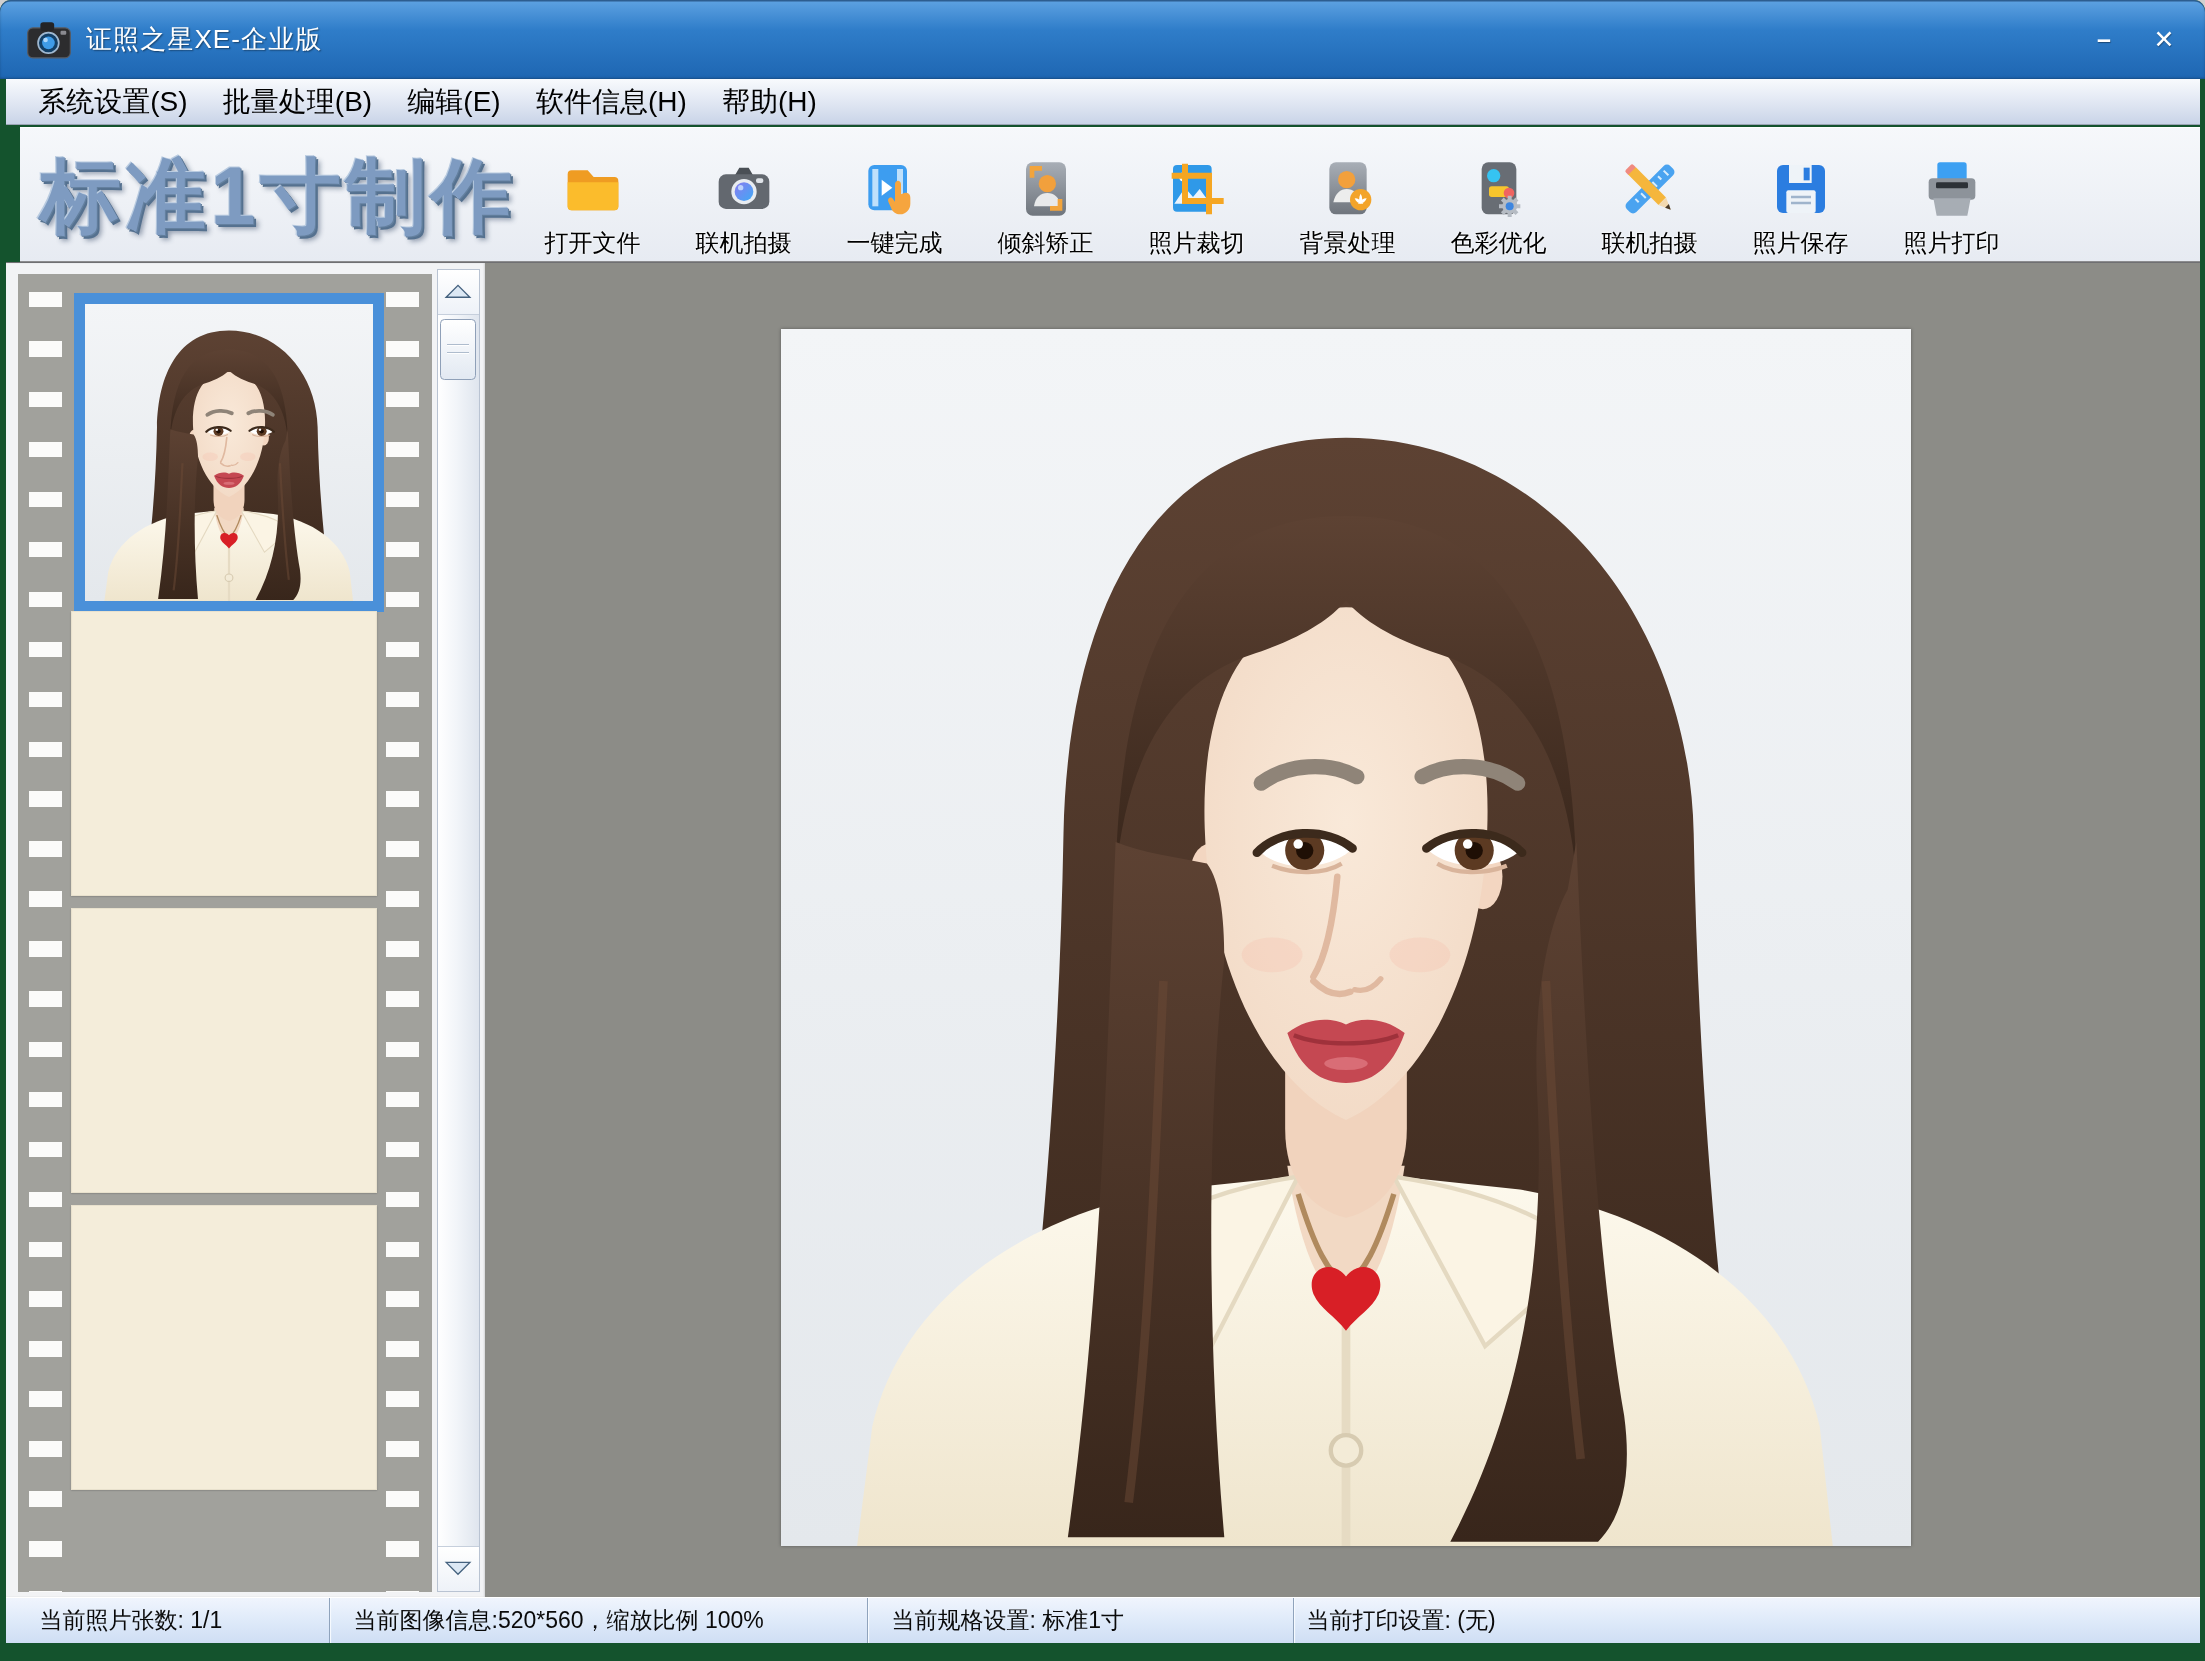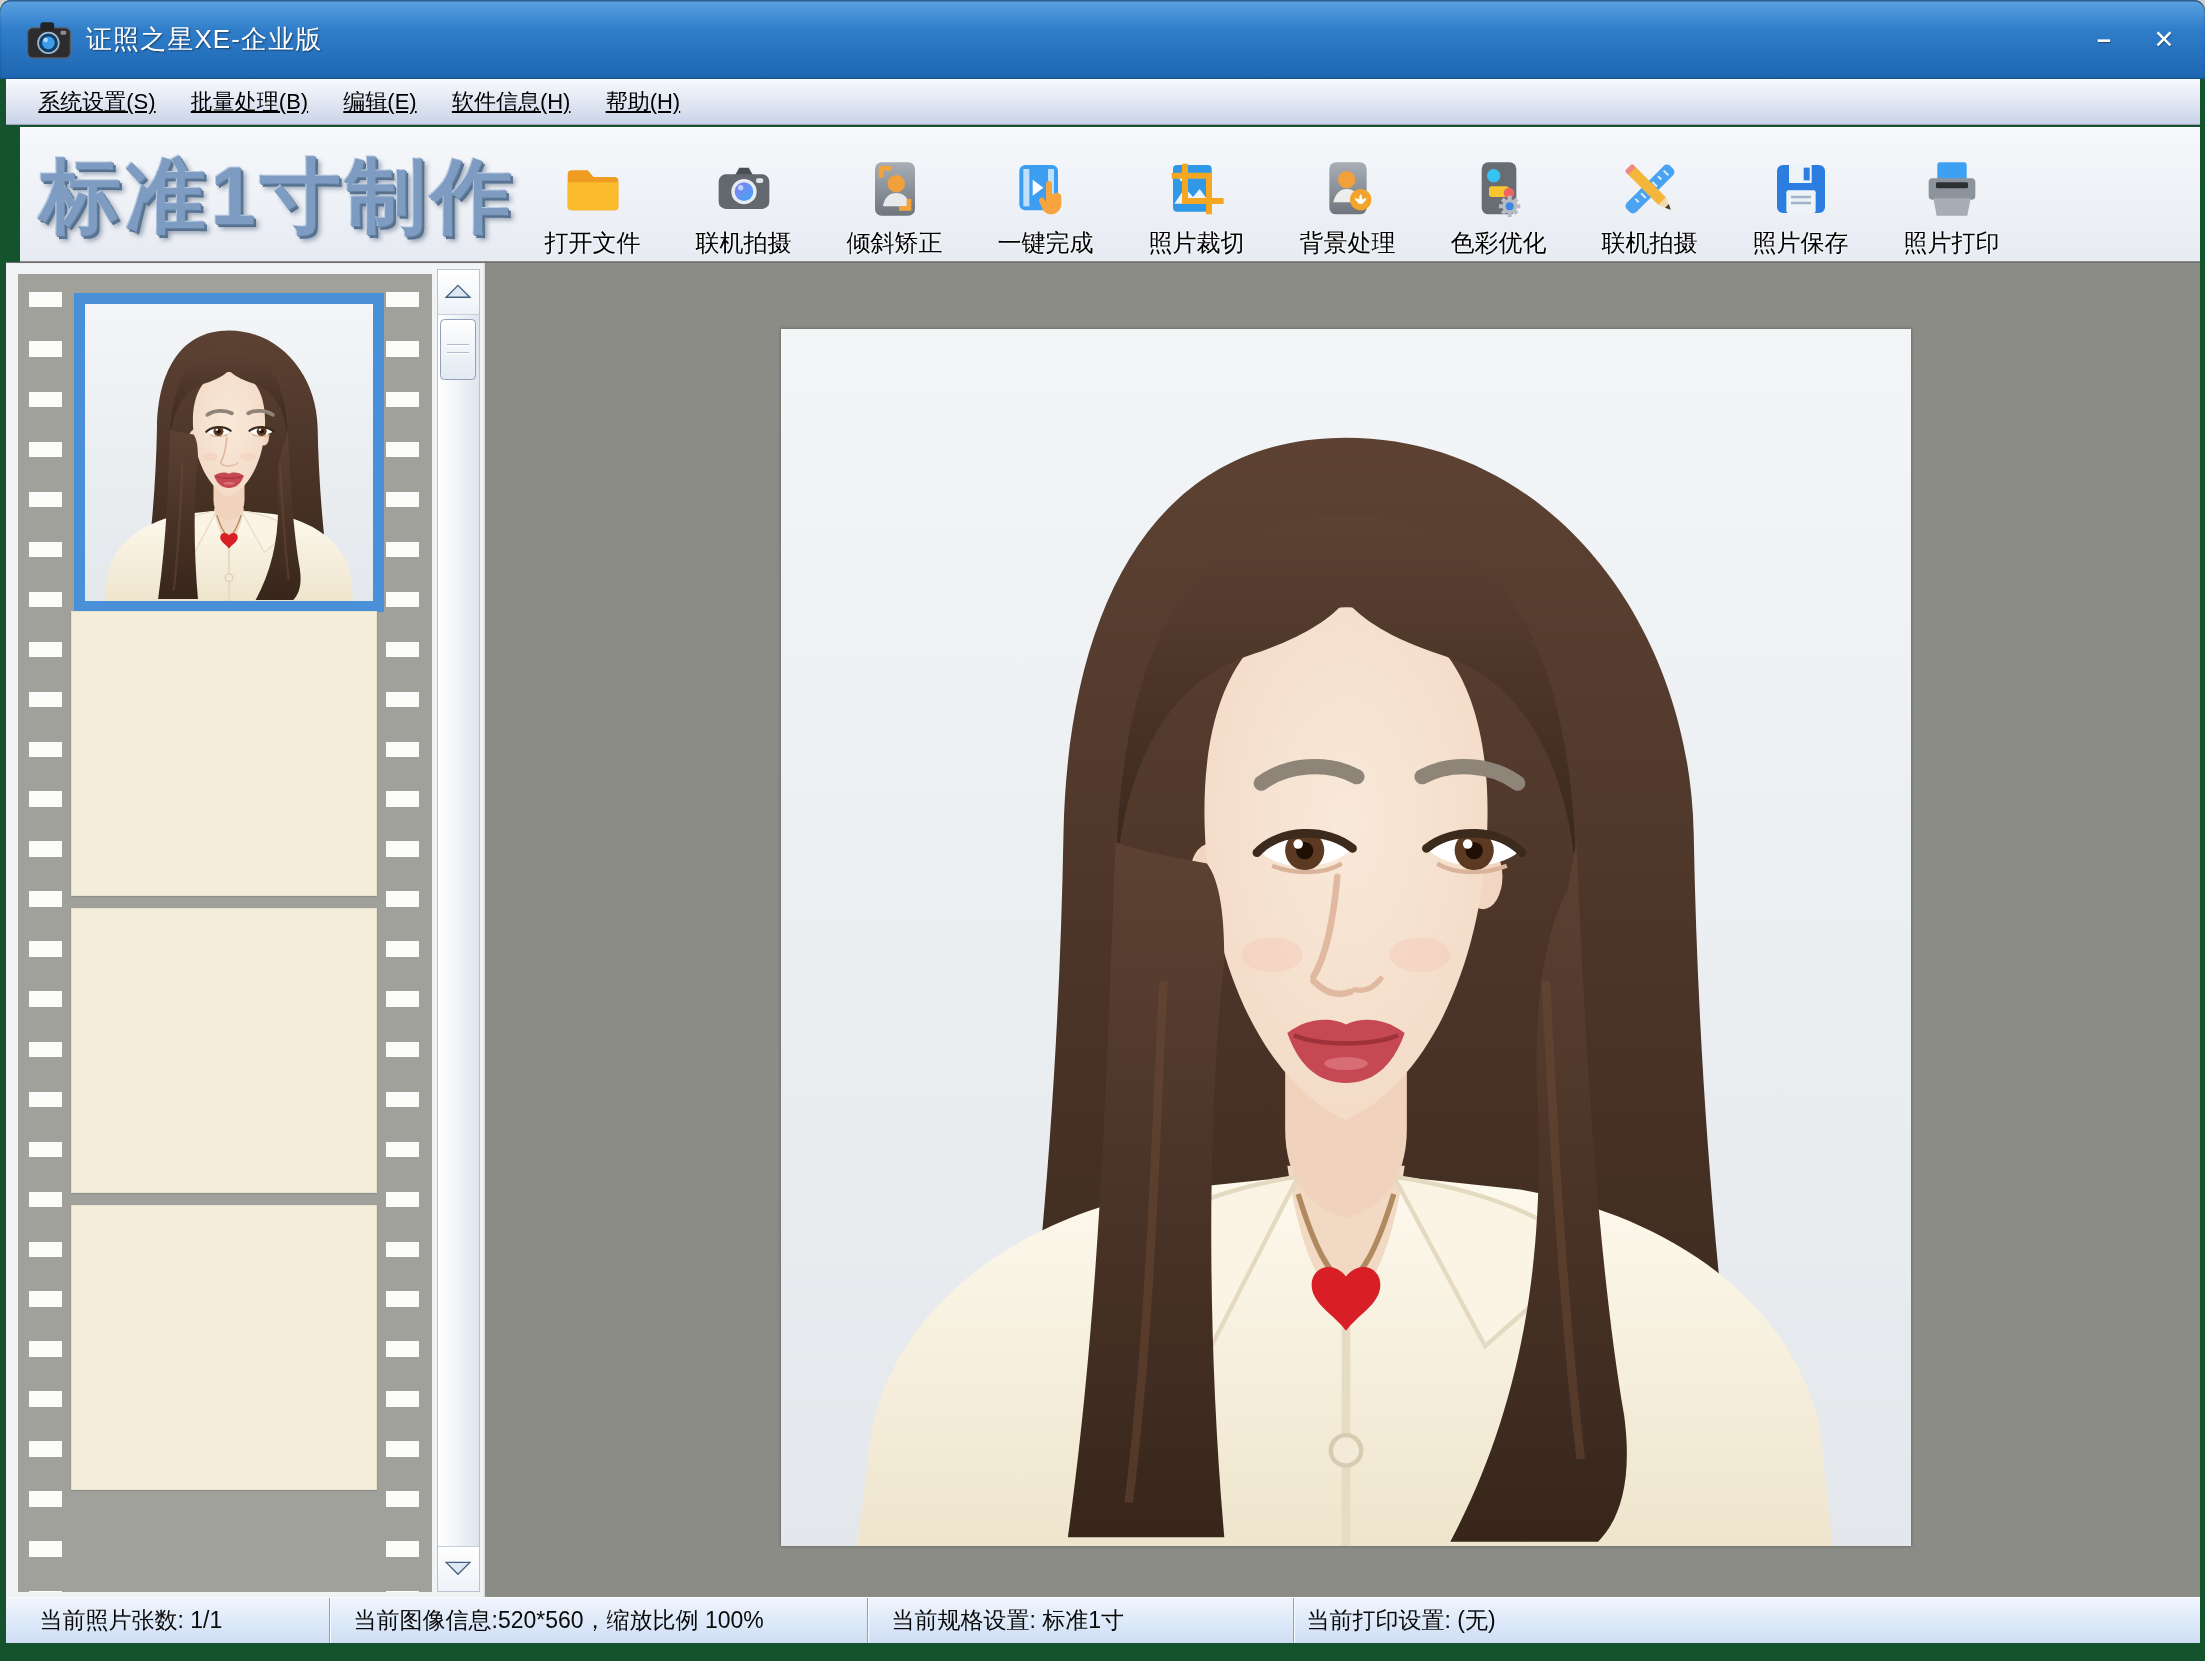--- a/index.html
+++ b/index.html
@@ -15,21 +15,21 @@
     text-shadow:1.1px 1.1px 1.6px rgba(0,0,0,.45);letter-spacing:1.1px;}
   .win-btn{position:absolute;top:0;height:79px;line-height:79px;color:#fff;font-size:25px;font-weight:bold;
     width:60px;text-align:center;cursor:default;text-shadow:0.5px 1.1px 1.1px rgba(0,0,0,.4);}
   .btn-min{right:71px;}
   .btn-close{right:11px;}
 
   
   .menubar{position:absolute;top:79px;left:5.5px;right:5.5px;height:46px;
     background:linear-gradient(#f8fafd 0%,#dde4f1 60%,#c9d4e8 100%);
     border-bottom:1.1px solid #9aa4b4;padding-left:16.4px;white-space:nowrap;}
-  .menu-item{display:inline-block;line-height:45px;font-size:22px;color:#000;padding:0 16.4px;text-decoration:underline;}
+  .menu-item{display:inline-block;line-height:45px;font-size:28px;color:#000;padding:0 16.4px;}
 
   
   .toolbar{position:absolute;top:127px;left:20px;right:5.5px;height:135px;
     background:linear-gradient(#f6f8fb 0%,#eef1f6 55%,#e7ebf2 100%);
     border-bottom:1.6px solid #8c8c8e;box-shadow:inset 0 1.1px 0 #fff;}
   .mode-title{position:absolute;left:19.7px;top:0;height:135px;line-height:138px;
     font-size:81px;font-weight:800;letter-spacing:4.4px;color:#7e9bc1;
     text-shadow:-1.1px -1.1px 0 #b9cbe0, 1.1px 1.1px 0 #64809f, 2.7px 2.7px 0 #55718f, 4.9px 4.9px 5.5px rgba(40,60,90,.45);}
   .tool-row{position:absolute;left:497px;top:0;height:135px;display:flex;}
   .tool-btn{width:151px;height:135px;display:flex;flex-direction:column;align-items:center;
@@ -195,37 +195,37 @@
           <rect x="66" y="32" width="11" height="7" rx="3" fill="#dfe3e8"></rect>
           <circle cx="48" cy="52" r="19" fill="#e8ecf0"></circle>
           <circle cx="48" cy="52" r="14" fill="url(#lensG)"></circle>
           <circle cx="43" cy="46" r="4" fill="#cfe3ff" opacity=".8"></circle>
         </svg>
         <span class="tool-label">联机拍摄</span>
       </div>
 
       <div class="tool-btn">
         <svg viewBox="0 0 96 96">
-          <rect x="18" y="8" width="60" height="80" rx="10" fill="url(#grayG)"></rect>
-          <circle cx="50" cy="40" r="13" fill="#f2a03c"></circle>
-          <path d="M30 74c2-14 10-20 20-20s18 6 20 20z" fill="#e8e9ea"></path>
-          <path d="M27 31V17h15M69 63v14H54" stroke="#f2a43c" stroke-width="7" fill="none"></path>
-        </svg>
-        <span class="tool-label">倾斜矫正</span>
-      </div>
-
-      <div class="tool-btn">
-        <svg viewBox="0 0 96 96">
           <rect x="8" y="12" width="58" height="68" rx="9" fill="#3d9df0"></rect>
           <rect x="14" y="18" width="9" height="56" fill="#bfe0fb"></rect>
           <rect x="51" y="18" width="9" height="56" fill="#bfe0fb"></rect>
           <path d="M28 34l16 12-16 12z" fill="#fff"></path>
           <path d="M62 54c6-2 9 2 9 7v9c0 9-7 16-15 16-7 0-12-4-14-10l-4-9c-2-5 4-9 7-4l3 4V41c0-7 9-7 9 0v15z" fill="#f6a53e"></path>
         </svg>
         <span class="tool-label">一键完成</span>
+      </div>
+
+      <div class="tool-btn">
+        <svg viewBox="0 0 96 96">
+          <rect x="18" y="8" width="60" height="80" rx="10" fill="url(#grayG)"></rect>
+          <circle cx="50" cy="40" r="13" fill="#f2a03c"></circle>
+          <path d="M30 74c2-14 10-20 20-20s18 6 20 20z" fill="#e8e9ea"></path>
+          <path d="M27 31V17h15M69 63v14H54" stroke="#f2a43c" stroke-width="7" fill="none"></path>
+        </svg>
+        <span class="tool-label">倾斜矫正</span>
       </div>
 
       <div class="tool-btn">
         <svg viewBox="0 0 96 96">
           <rect x="12" y="12" width="58" height="70" rx="6" fill="#2f99e8"></rect>
           <circle cx="28" cy="30" r="7" fill="#fff"></circle>
           <path d="M14 70l16-24 12 14 10-12 16 22z" fill="#eaf4fd"></path>
           <path d="M30 10v56h58" stroke="#f5a623" stroke-width="9" fill="none"></path>
           <path d="M10 28h56v58" stroke="#f5a623" stroke-width="9" fill="none"></path>
         </svg>

